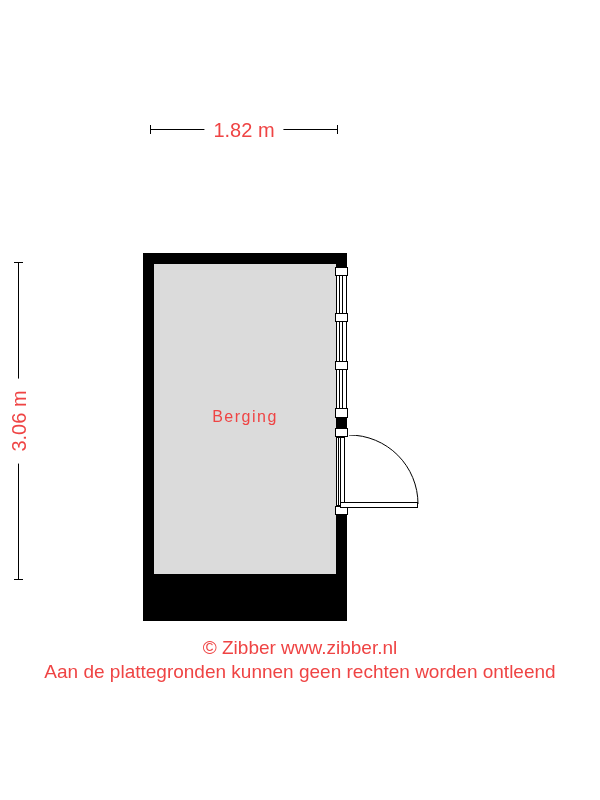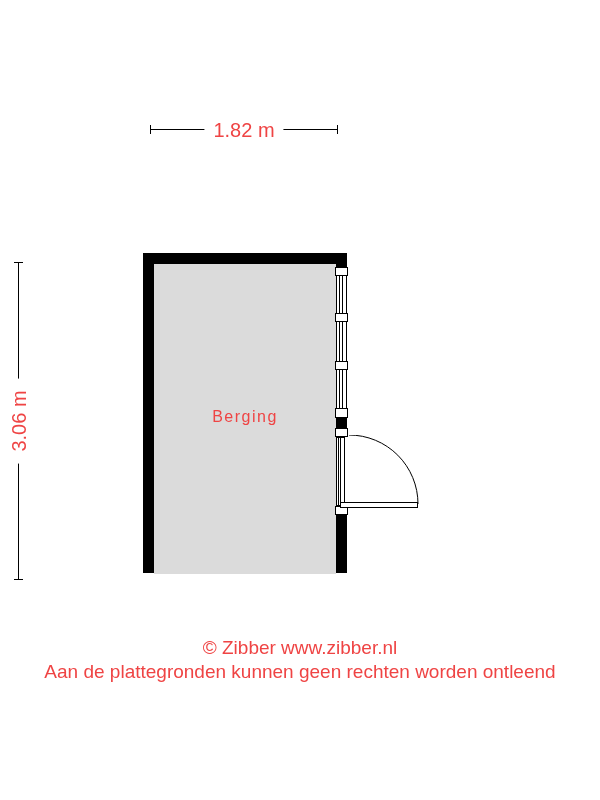--- a/index.html
+++ b/index.html
@@ -25,21 +25,21 @@
   .dim-v .tick { position:absolute; left:6px; width:9px; height:1px; background:#000; }
   .dim-v .tick.start { top:0; }
   .dim-v .tick.end { bottom:0; }
   .dim-v .dlabel {
     position:absolute; left:50%; top:50%;
     transform:translate(-50%,-50%) rotate(-90deg);
     background:#ffffff; padding:0 12px; font-size:20px; white-space:nowrap;
   }
 
   
-  .room { position:absolute; left:143px; top:253px; width:204px; height:320px; background:#000; }
+  .room { position:absolute; left:143px; top:253px; width:204px; height:368px; background:#000; }
   .room-floor { position:absolute; left:11px; top:11px; width:182px; height:310px; background:#dbdbdb; }
   .room-label {
     position:absolute; left:11px; width:182px; top:155px; text-align:center;
     font-size:16px; letter-spacing:1.5px;
   }
 
   
   .window {
     position:absolute; left:193px; top:14px; width:11px; height:151px;
     background:#ffffff; border:1px solid #000; box-sizing:border-box;

